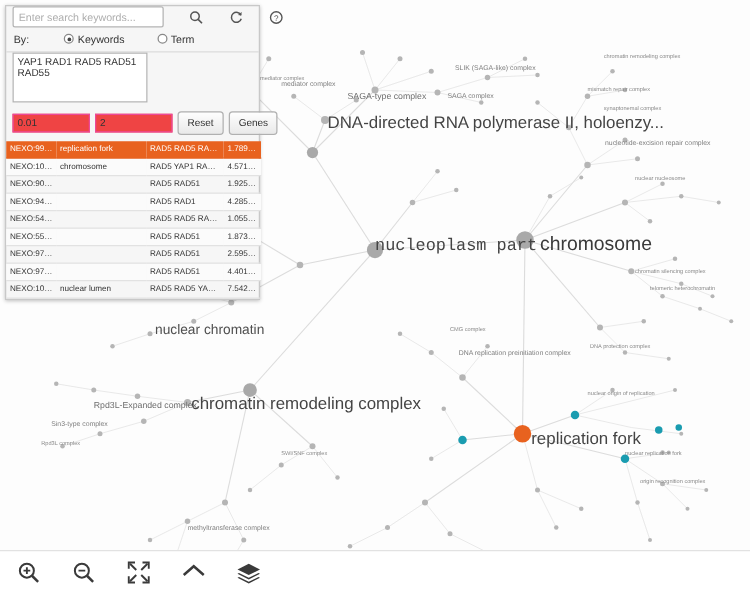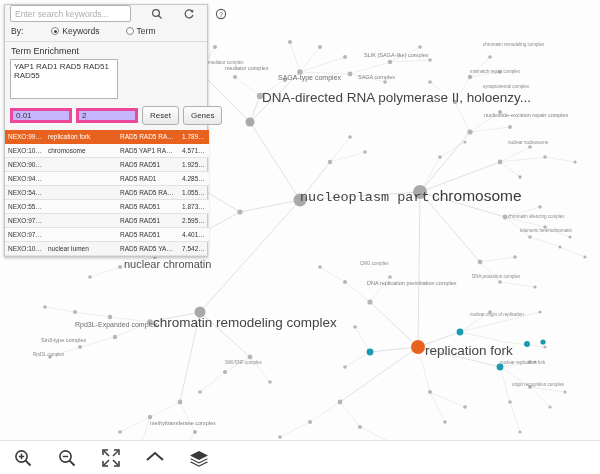--- a/index.html
+++ b/index.html
@@ -132,22 +132,22 @@
   }
 
   .controls-row {
     display: flex;
     align-items: center;
     padding: 0 5px 5px 5px;
     gap: 4px;
   }
   .small-input {
     height: 15px;
-    border: 3px solid #ec4899;
-    background: #c4b5fd;
+    border: 1px solid #ec4899;
+    background: #ef4444;
     font-size: 8px;
     padding: 0 3px;
     color: #333;
     outline: none;
     font-family: "Liberation Sans", sans-serif;
   }
   .small-input.w1 { width: 62px; }
   .small-input.w2 { width: 62px; }
   .btn {
     height: 19px;
@@ -456,21 +456,20 @@
         <span>Keywords</span>
       </span>
       <span class="radio-item">
         <span class="radio"></span>
         <span>Term</span>
       </span>
     </div>
 
     <div class="section-sep"></div>
 
-    <div class="section-title">Term Enrichment</div>
 
     <textarea class="term-box" style="">YAP1 RAD1 RAD5 RAD51 RAD55</textarea>
 
     <div class="controls-row">
       <input class="small-input w1" type="text" value="0.01" style="">
       <input class="small-input w2" type="text" value="2" style="">
       <button class="btn">Reset</button>
       <button class="btn">Genes</button>
     </div>
 

